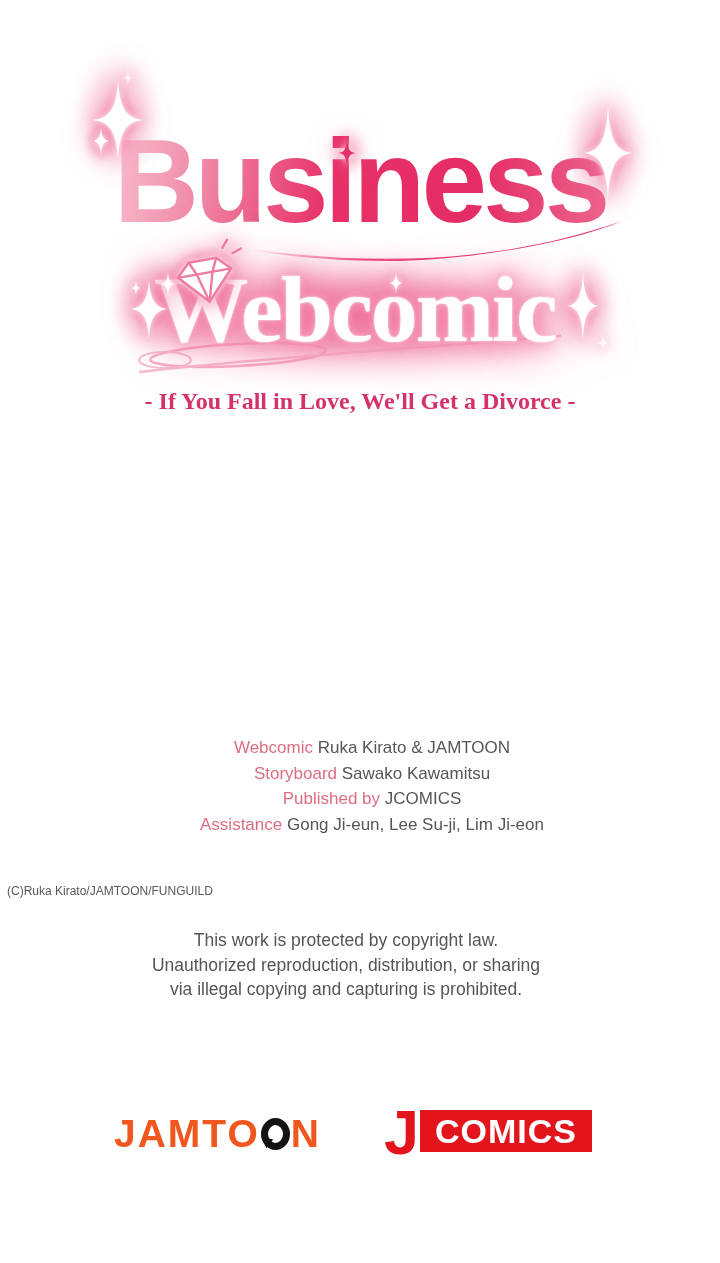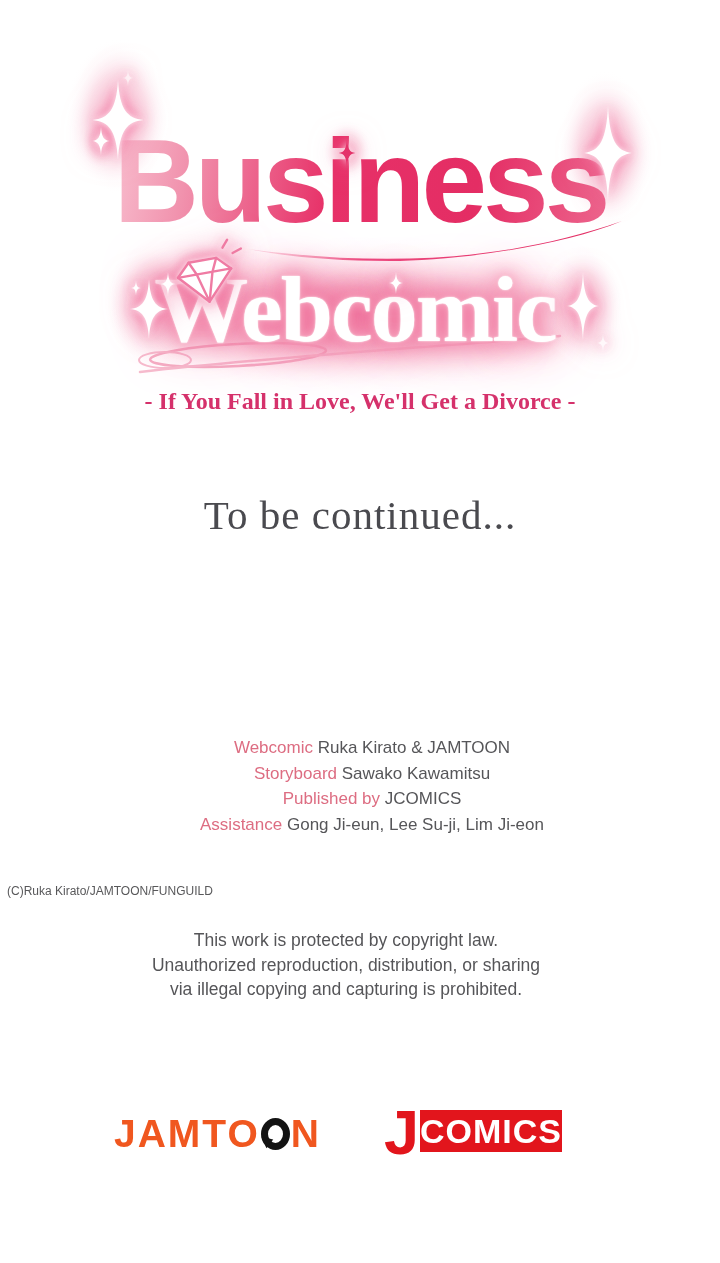--- a/index.html
+++ b/index.html
@@ -48,21 +48,21 @@
   .bubble{position:relative;display:inline-block;width:29px;height:32px;
           border:7px solid #131313;border-radius:50%;box-sizing:border-box;margin:0 1px;}
   .bubble::after{content:'';position:absolute;left:-8px;bottom:-3px;width:0;height:0;
           border-top:5px solid transparent;border-bottom:6px solid transparent;
           border-right:11px solid #131313;transform:rotate(38deg);}
 
   
   .jcomics{position:absolute;left:384px;top:1102px;display:flex;align-items:flex-start;}
   .jcomics-j{font-weight:bold;font-size:63px;line-height:60px;color:#e2151c;margin-right:1px;}
   .jcomics-box{margin-top:8px;background:#e2151c;color:#ffffff;font-weight:bold;
-               font-size:34px;line-height:42px;padding:0 0;letter-spacing:1px;}
+               font-size:34px;line-height:42px;padding:0 15px;letter-spacing:1px;}
 </style>
 </head>
 <body>
 
 <div class="page">
 
   <svg class="decor" width="720" height="1263" viewBox="0 0 720 1263">
     <defs>
       <radialGradient id="pg1">
         <stop offset="0" stop-color="#f083a8" stop-opacity="0.55"></stop>
@@ -131,21 +131,20 @@
 
     <use href="#spark" transform="translate(347,153) scale(0.26,0.30)" fill="#e4326a"></use>
 
     <g transform="translate(206,281) rotate(-10)" stroke="#ef7ba3" stroke-width="2.4" stroke-linejoin="round" stroke-linecap="round">
       <path d="M-14,-21 L14,-21 L27,-8 L0,21 L-27,-8 Z" fill="#ffffff"></path>
       <path d="M-27,-8 L27,-8 M-14,-21 L-8,-8 M14,-21 L8,-8 M-8,-8 L0,21 L8,-8" fill="none"></path>
       <path d="M22,-30 L28,-37 M31,-23 L40,-26" fill="none"></path>
     </g>
   </svg>
 
-  <div class="continued">To be continued...</div>
 
   <div class="credits">
     <div>
       <span class="credit-label">Webcomic</span>
       <span>Ruka Kirato &amp; JAMTOON</span>
     </div>
     <div>
       <span class="credit-label">Storyboard</span>
       <span>Sawako Kawamitsu</span>
     </div>

